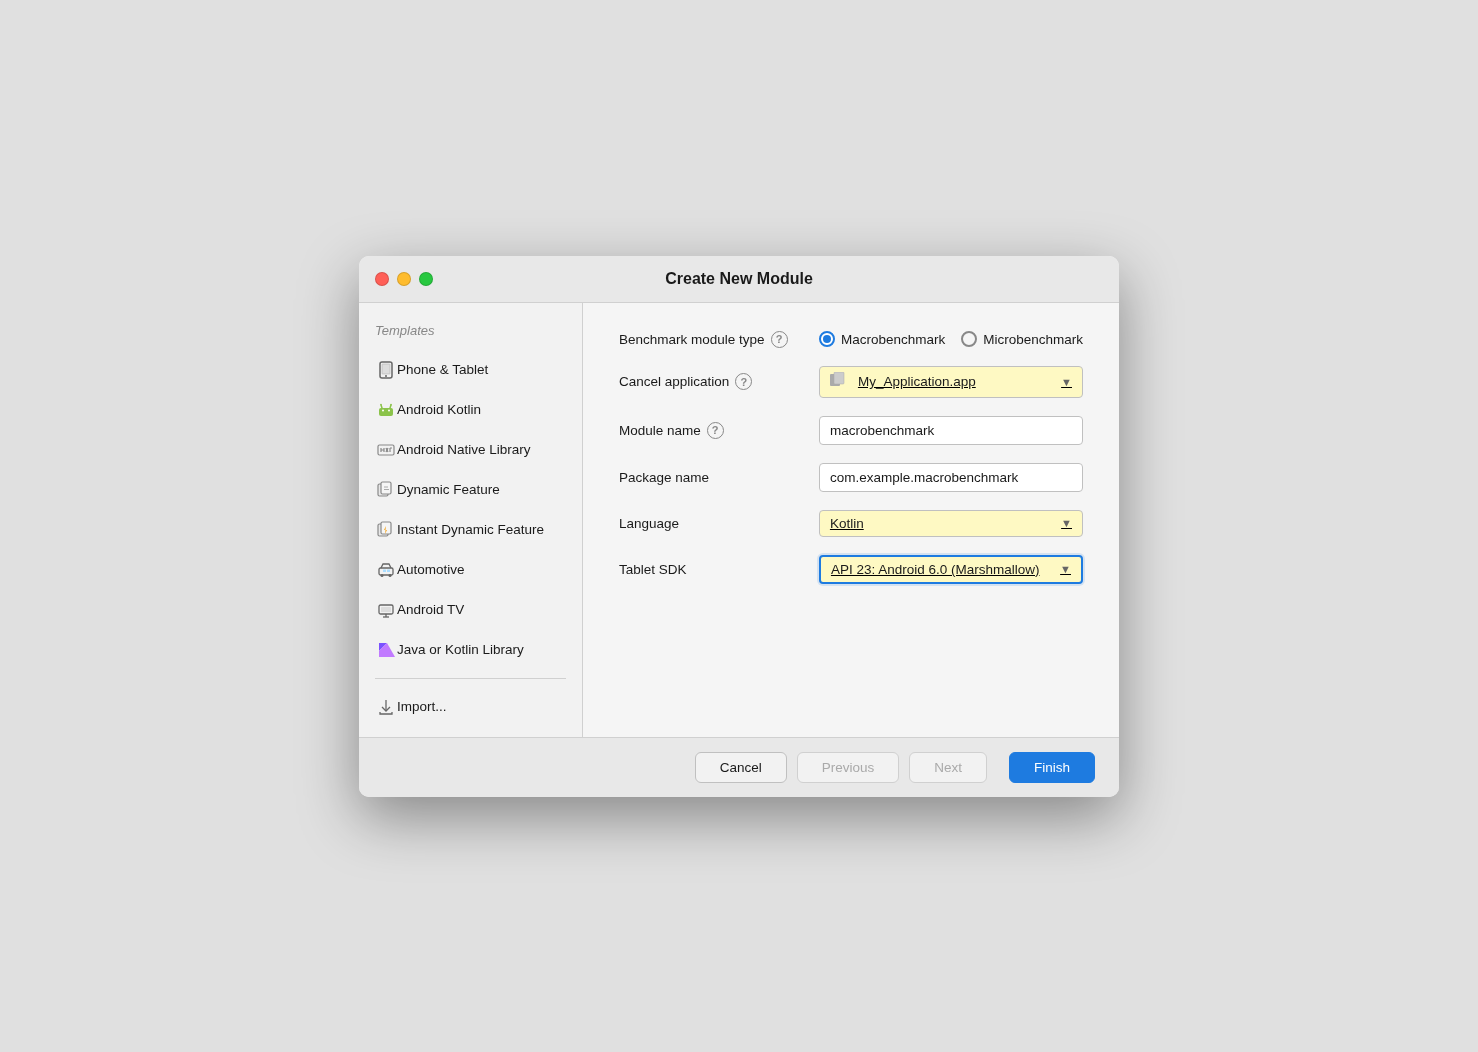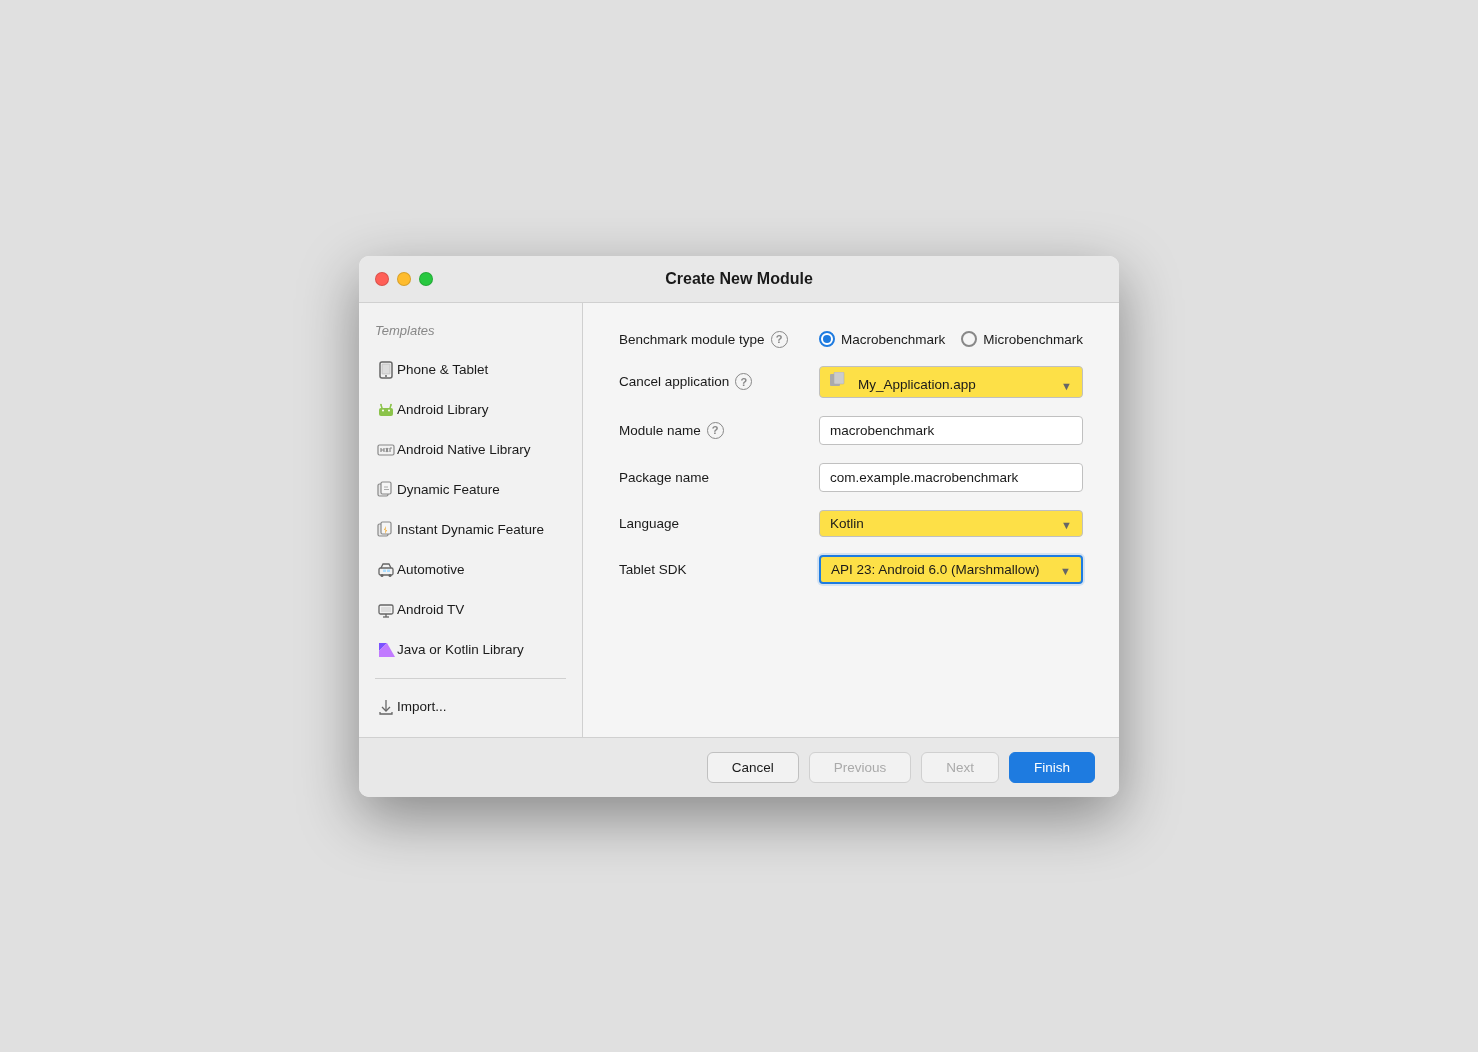--- a/index.html
+++ b/index.html
@@ -165,28 +165,29 @@
       border-radius: 50%;
       background: #1e7be0;
     }
     .radio-label {
       font-size: 13.5px;
       color: #1a1a1a;
     }
     
     .dropdown {
       flex: 1;
-      background: #fde047;
+      background: #fef9c3;
       border: 1px solid #c0c0c0;
       border-radius: 4px;
       padding: 5px 10px;
       display: flex;
-      align-items: flex-end;
+      align-items: center;
       cursor: pointer;
       font-size: 13.5px;
+      text-decoration: underline;
     }
     .dropdown-icon {
       width: 20px;
       height: 20px;
       margin-right: 8px;
       flex-shrink: 0;
     }
     .dropdown-text {
       flex: 1;
       font-size: 13.5px;
@@ -231,20 +232,21 @@
       border: 1px solid #c0c0c0;
       background: #f2f2f2;
       color: #1a1a1a;
       font-weight: 400;
     }
     .btn.primary {
       background: #1e7be0;
       color: white;
       border: 1px solid #1e7be0;
       font-weight: 500;
+      margin-left: 12px;
     }
     .btn.disabled {
       color: #aaa;
       background: #f2f2f2;
       border-color: #d0d0d0;
       cursor: not-allowed;
     }
     
     .icon-phone { color: #666; }
     .icon-android { color: #8bc34a; }
@@ -293,21 +295,21 @@
           <svg width="18" height="18" viewBox="0 0 18 18" fill="none">
             <rect x="2" y="7" width="14" height="8" rx="2" fill="#8bc34a"></rect>
             <circle cx="6" cy="9.5" r="1" fill="white"></circle>
             <circle cx="12" cy="9.5" r="1" fill="white"></circle>
             <line x1="5" y1="7" x2="4" y2="4" stroke="#8bc34a" stroke-width="1.5" stroke-linecap="round"></line>
             <line x1="13" y1="7" x2="14" y2="4" stroke="#8bc34a" stroke-width="1.5" stroke-linecap="round"></line>
             <circle cx="4" cy="3.5" r="0.8" fill="#8bc34a"></circle>
             <circle cx="14" cy="3.5" r="0.8" fill="#8bc34a"></circle>
           </svg>
         </span>
-        <span>Android Library</span>
+        <span>Android Kotlin</span>
       </div>
 
       <div class="sidebar-item">
         <span class="sidebar-icon icon-native">
           <svg width="18" height="18" viewBox="0 0 18 18" fill="none">
             <rect x="1" y="4" width="16" height="10" rx="1.5" stroke="#888" stroke-width="1.2" fill="none"></rect>
             <line x1="4" y1="7" x2="4" y2="11" stroke="#888" stroke-width="1.2"></line>
             <line x1="4" y1="9" x2="7" y2="9" stroke="#888" stroke-width="1.2"></line>
             <line x1="7" y1="7" x2="7" y2="11" stroke="#888" stroke-width="1.2"></line>
             <line x1="9" y1="7" x2="11" y2="11" stroke="#888" stroke-width="1.2"></line>

